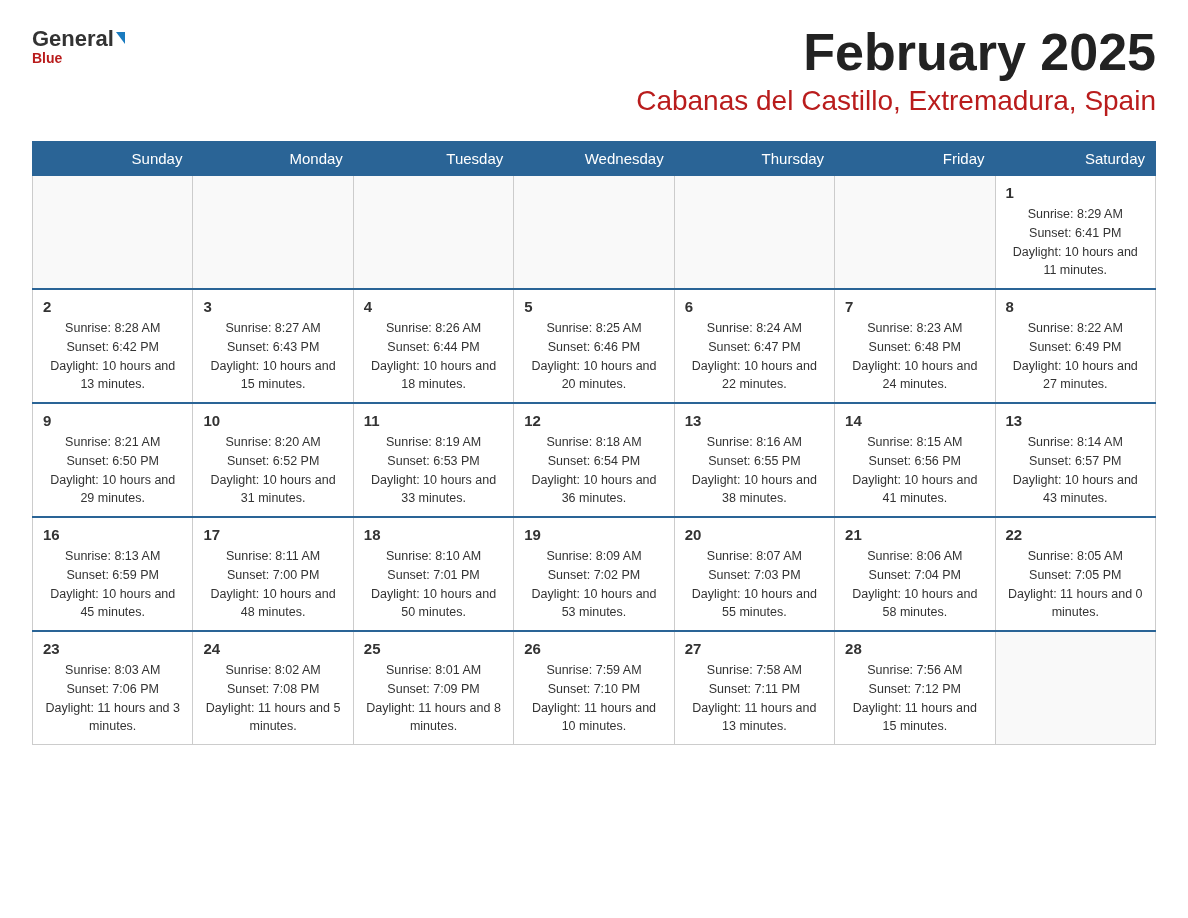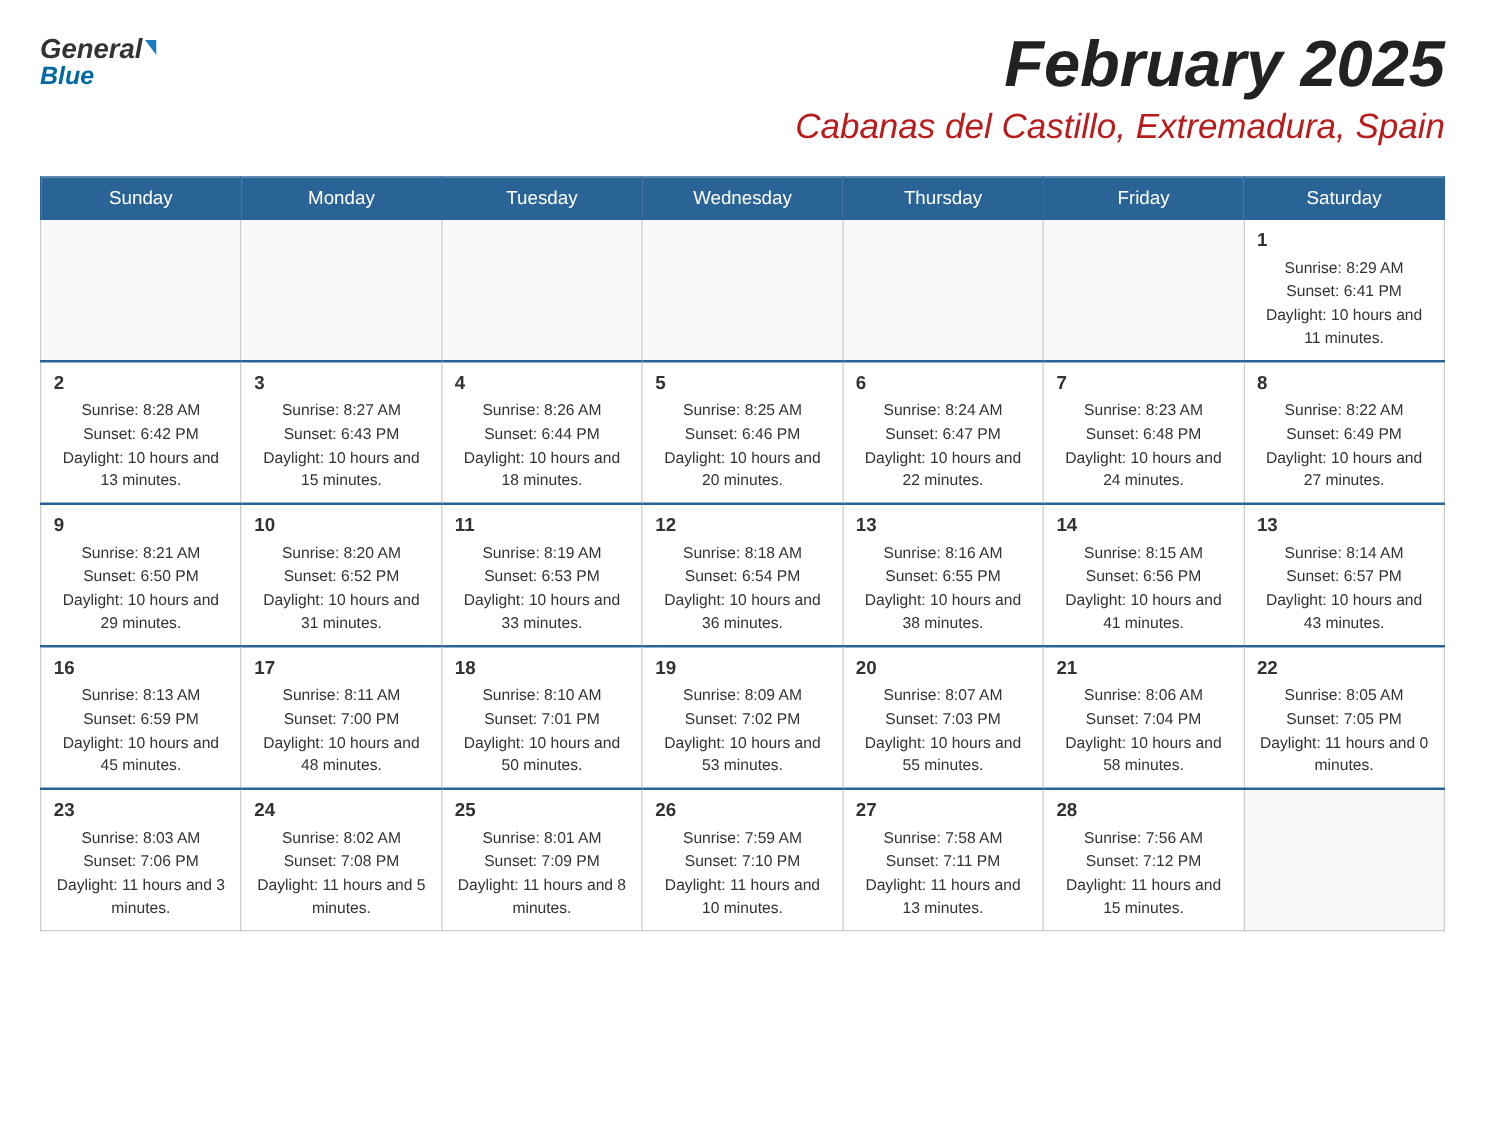--- a/index.html
+++ b/index.html
@@ -8,21 +8,20 @@
       background: #fff;
       padding: 24px 32px;
       width: 1188px;
       min-height: 918px;
     }
     .header {
       display: flex;
       justify-content: space-between;
       align-items: flex-start;
       margin-bottom: 24px;
-      font-style: italic;
     }
     .logo {
       display: flex;
       flex-direction: column;
       align-items: flex-start;
       padding-top: 4px;
     }
     .logo-text {
       font-size: 22px;
       font-weight: bold;
@@ -37,22 +36,22 @@
       width: 0;
       height: 0;
       border-left: 9px solid transparent;
       border-top: 12px solid #1a7bbf;
       margin-left: 2px;
       vertical-align: middle;
       position: relative;
       top: -2px;
     }
     .logo-blue {
-      color: #0369a1;
-      font-size: 20px;
+      color: #b91c1c;
+      font-size: 14px;
       font-weight: bold;
       line-height: 1;
       margin-top: 1px;
     }
     .title-block {
       text-align: right;
     }
     .month-title {
       font-size: 52px;
       font-weight: bold;
@@ -68,21 +67,21 @@
       width: 100%;
       border-collapse: collapse;
       margin-top: 12px;
     }
     .calendar th {
       background-color: #2a6496;
       color: #fff;
       font-size: 15px;
       font-weight: normal;
       padding: 8px 10px;
-      text-align: center;
+      text-align: right;
       border: 1px solid #2a6496;
     }
     .calendar td {
       vertical-align: top;
       padding: 8px 10px;
       border: 1px solid #ccc;
       width: 14.28%;
       font-size: 13px;
       color: #333;
       min-height: 110px;

